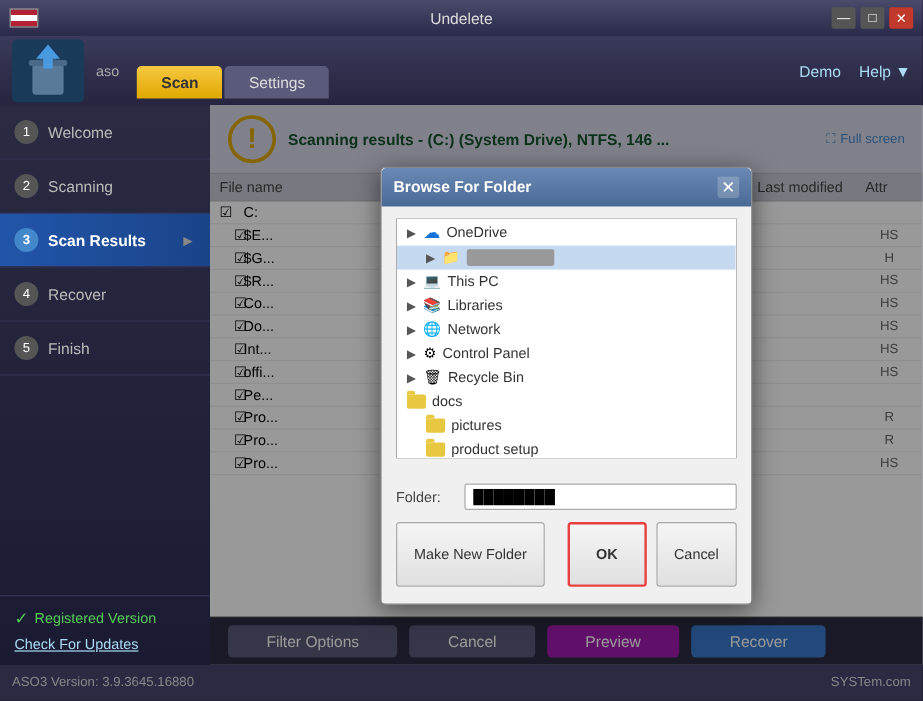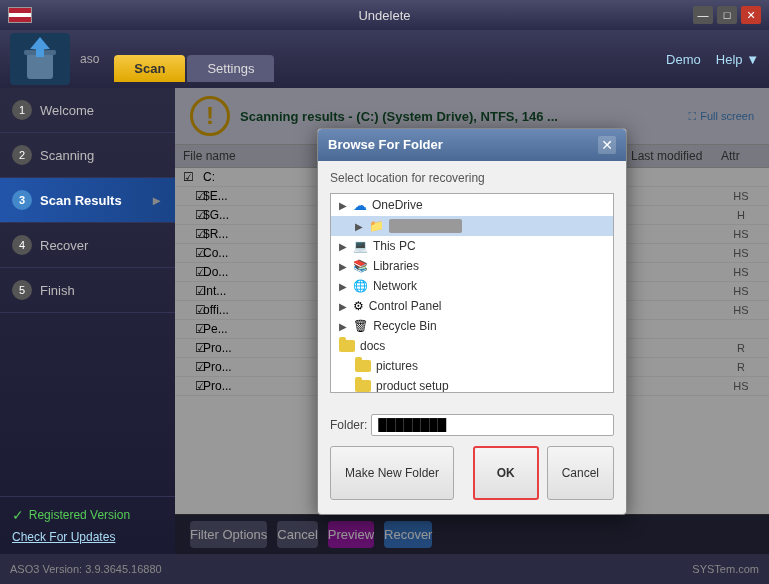--- a/index.html
+++ b/index.html
@@ -184,21 +184,21 @@
     
     .action-bar {
       background: #2a2a42;
       padding: 6px 15px;
       display: flex;
       align-items: center;
       gap: 10px;
       border-top: 1px solid #444;
     }
     .action-btn {
-      padding: 6px 0;
+      padding: 6px 32px;
       border: none;
       border-radius: 4px;
       cursor: pointer;
       font-size: 13px;
       color: white;
     }
     .action-btn.filter { background: #5a5a7a; }
     .action-btn.cancel { background: #5a5a7a; }
     .action-btn.preview { background: #a21caf; }
     .action-btn.recover { background: #3a7acc; }
@@ -285,21 +285,21 @@
       width: 10px; height: 10px;
       margin-right: 4px;
       color: #555;
       font-size: 10px;
     }
     .folder-name { color: #333; }
     .dialog-folder-input-row {
       display: flex;
       align-items: center;
       margin-top: 21px;
-      gap: 4px;
+      gap: 20px;
     }
     .dialog-folder-label {
       font-size: 12px;
       color: #444;
       white-space: nowrap;
     }
     .dialog-folder-input {
       flex: 1;
       padding: 3px 6px;
       border: 1px solid #aaa;
@@ -539,21 +539,20 @@
       <button class="action-btn recover">Recover</button>
     </div>
 
     <div class="overlay">
       <div class="dialog">
         <div class="dialog-title-bar">
           <span class="dialog-title">Browse For Folder</span>
           <div class="dialog-close">✕</div>
         </div>
         <div class="dialog-body">
-          <div class="dialog-subtitle">Select location for recovering</div>
           <div class="folder-tree">
 
             <div class="folder-tree-item">
               <span class="expand-arrow">▶</span>
               <span style="margin-right:5px; color:#1573da; font-size:14px;">☁</span>
               <span class="folder-name">OneDrive</span>
             </div>
 
             <div class="folder-tree-item selected" style="padding-left:24px;">
               <span class="expand-arrow">▶</span>

